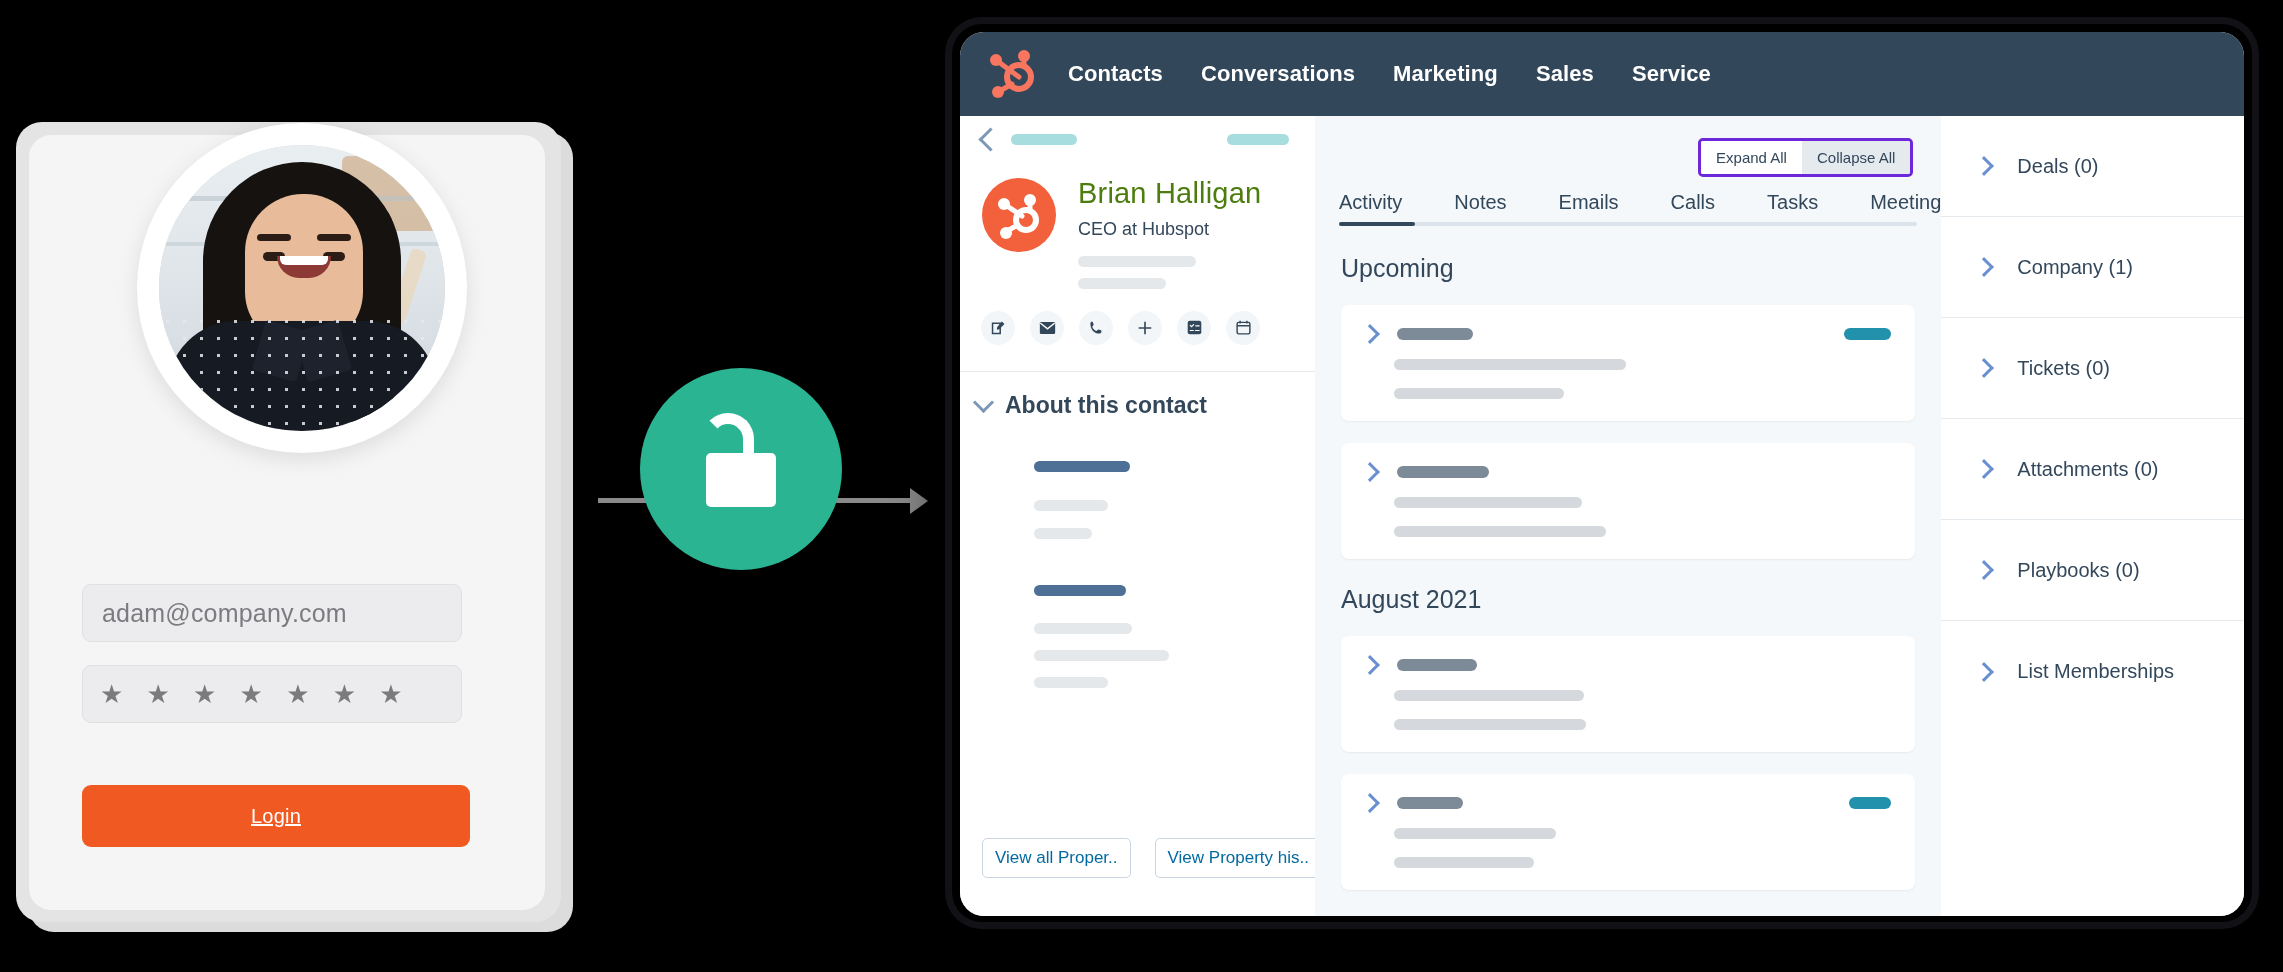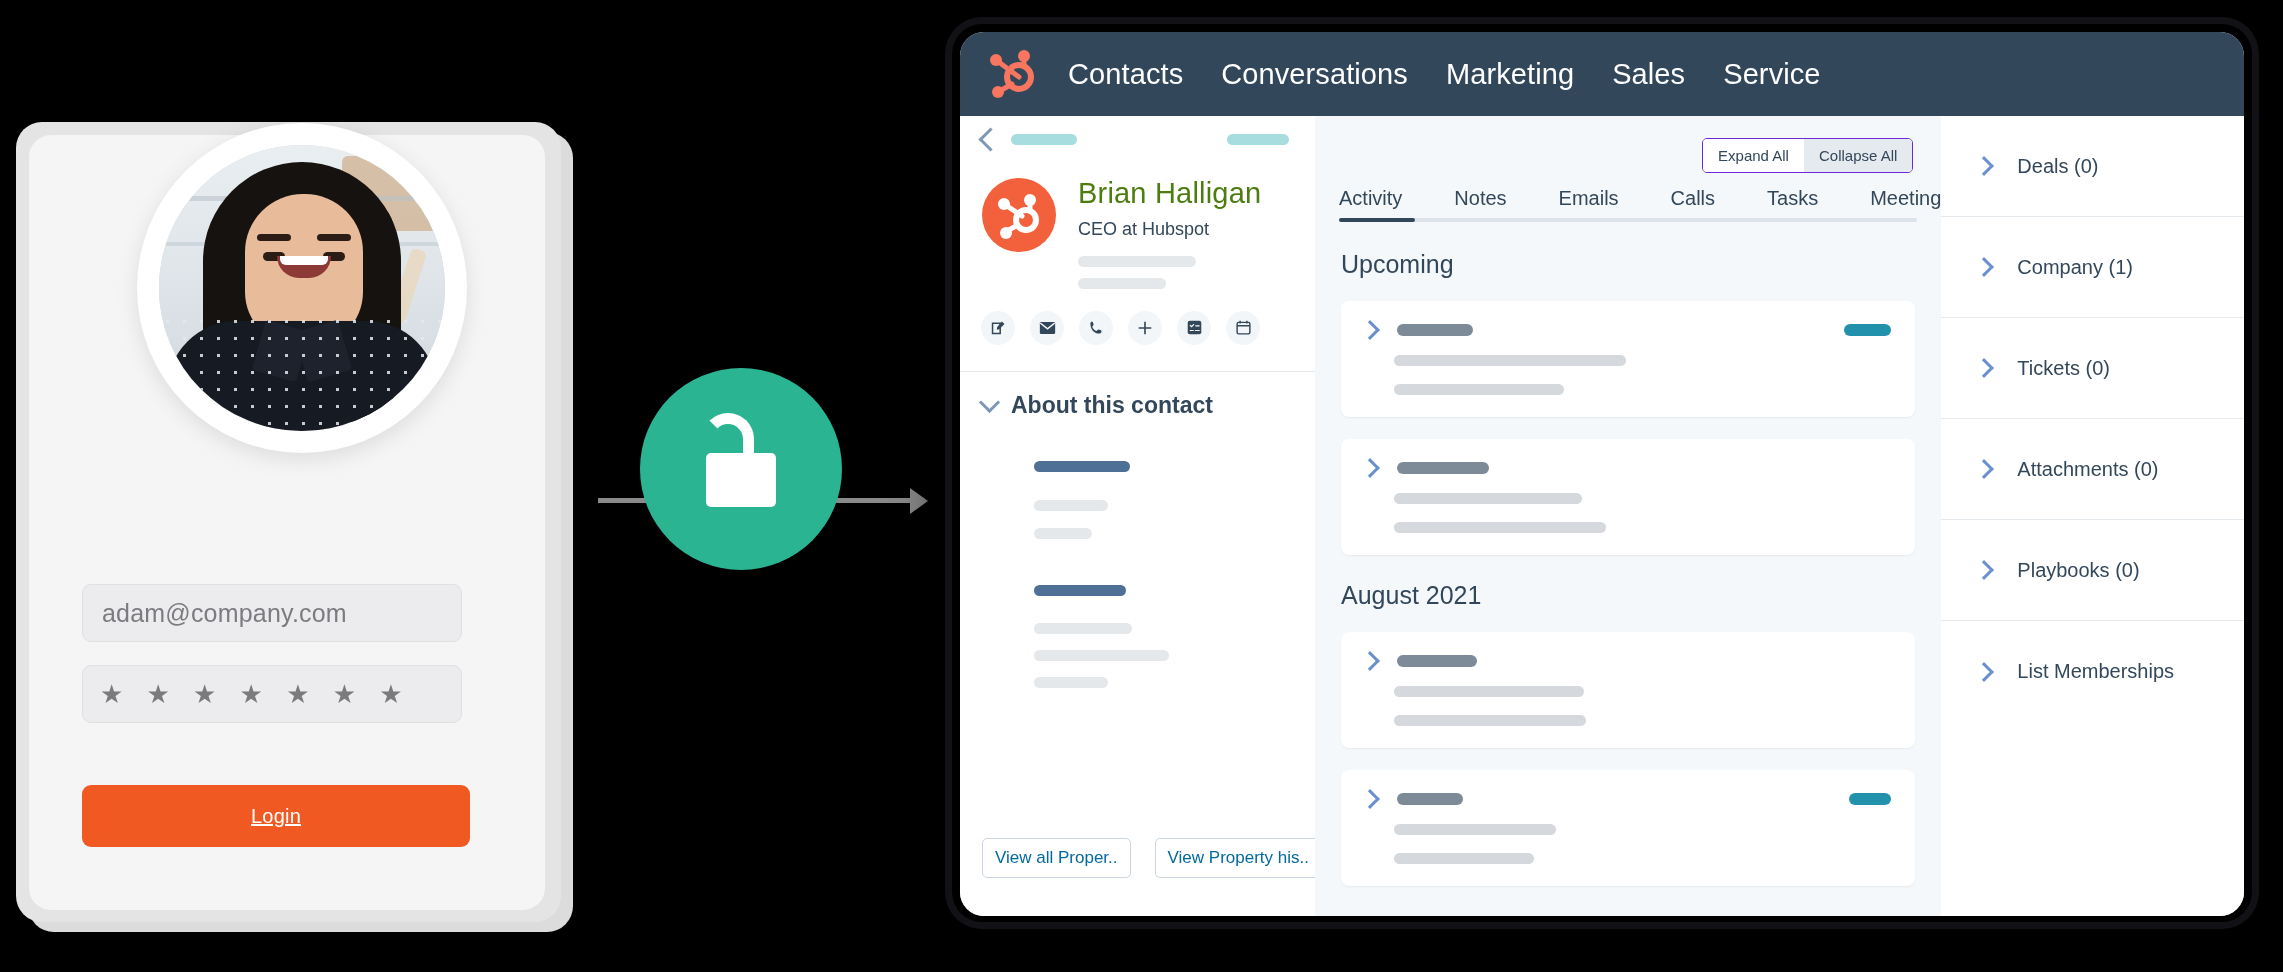--- a/index.html
+++ b/index.html
@@ -58,49 +58,49 @@
   .lock-shackle{position:absolute;left:-4px;top:-40px;width:52px;height:48px;border:11px solid #fff;border-bottom:none;border-radius:28px 28px 0 0;border-left-color:transparent;box-sizing:border-box;transform:rotate(0deg);}
 
   
   #crm-shadow{position:absolute;left:952px;top:24px;width:1300px;height:898px;border-radius:30px;
      box-shadow:0 0 0 7px rgba(20,20,24,.92), 0 22px 60px rgba(0,0,0,.95);}
   #crm-window{position:absolute;left:960px;top:32px;width:1284px;height:884px;border-radius:24px;overflow:hidden;background:#f5f8fa;}
 
   #crm-topnav{height:84px;background:#33475b;display:flex;align-items:center;padding-left:26px;}
   .hs-logo{width:56px;height:56px;position:relative;flex:none;margin-right:26px;}
   .nav-links{display:flex;align-items:center;gap:38px;}
-  .nav-link{color:#fff;font-size:29px;letter-spacing:.1px;cursor:pointer;}
+  .nav-link{color:#fff;font-size:22px;letter-spacing:.1px;cursor:pointer;font-weight:bold;}
 
   #crm-body{display:flex;height:800px;}
   #left-panel{width:355px;background:#fff;position:relative;flex:none;border-radius:0 0 0 0;}
   #center-panel{flex:1;background:#f5f8fa;position:relative;}
   #right-panel{width:367px;background:#fff;flex:none;}
 
   .lp-topbar{display:flex;align-items:center;height:46px;padding:0 26px 0 22px;justify-content:space-between;}
   .back-chevron{width:14px;height:14px;border-left:3px solid #7c98b6;border-bottom:3px solid #7c98b6;transform:rotate(45deg);margin-right:12px;flex:none;}
   .sk-teal{height:11px;border-radius:6px;background:#a8dde0;}
   .sk-gray{height:11px;border-radius:6px;background:#e5e8ea;}
   .sk-dark{height:11px;border-radius:6px;background:#4e6f96;}
 
   .lp-ident{display:flex;align-items:flex-start;padding:16px 0 0 22px;}
   .avatar-hs{width:74px;height:74px;border-radius:50%;background:#f2603c;position:relative;flex:none;margin-right:22px;}
   .contact-name{font-size:29px;color:#4d7c0f;letter-spacing:.2px;line-height:1.1;}
   .contact-role{font-size:18px;color:#33475b;margin-top:9px;}
 
   .icon-row{display:flex;gap:15px;padding:22px 0 0 21px;}
   .circle-btn{width:34px;height:34px;border-radius:50%;background:#f3f6f9;display:flex;align-items:center;justify-content:center;color:#33475b;cursor:pointer;flex:none;}
   .lp-divider{height:1px;background:#e5eaef;margin:26px 0 0 0;}
-  .about-head{display:flex;align-items:center;padding:20px 0 0 22px;}
+  .about-head{display:flex;align-items:center;padding:20px 0 0 16px;}
   .chev-down{width:12px;height:12px;border-right:3px solid #7c98b6;border-bottom:3px solid #7c98b6;transform:rotate(45deg);margin-right:14px;margin-bottom:5px;flex:none;}
   .about-title{font-size:23px;color:#33475b;font-weight:600;}
   .lp-footer{position:absolute;left:22px;bottom:38px;display:flex;gap:24px;}
   .ghost-btn{font-size:17px;color:#0369a1;background:#fff;border:1px solid #cbd6e2;border-radius:5px;padding:9px 12px;cursor:pointer;font-family:"Liberation Sans",sans-serif;white-space:nowrap;}
 
   .cp-toolbar{display:flex;justify-content:flex-end;padding:22px 28px 0 0;}
-  .seg{display:flex;border:1px solid #6d28d9;border-radius:5px;overflow:hidden;}
+  .seg{display:flex;border:3px solid #6d28d9;border-radius:5px;overflow:hidden;}
   .seg-btn{font-size:15px;color:#33475b;padding:8px 15px;background:#fff;cursor:pointer;}
   .seg-btn.active{background:#e5eaef;}
   .tabs{display:flex;gap:52px;padding:14px 0 0 24px;position:relative;}
   .tab{font-size:20px;color:#33475b;padding-bottom:12px;cursor:pointer;}
   .tab.active{color:#33475b;}
   .tabs-rule{position:absolute;left:24px;right:24px;bottom:0;height:4px;background:#dde3ea;border-radius:2px;}
   .tabs-active-rule{position:absolute;left:24px;bottom:0;width:76px;height:4px;background:#33475b;border-radius:2px;}
   .section-title{font-size:25px;color:#33475b;padding:28px 0 0 26px;}
   .card{background:#fff;border-radius:8px;margin:22px 26px 0 26px;padding:22px 24px 22px 22px;box-shadow:0 1px 2px rgba(0,0,0,.06);}
   .card-row1{display:flex;align-items:center;}

